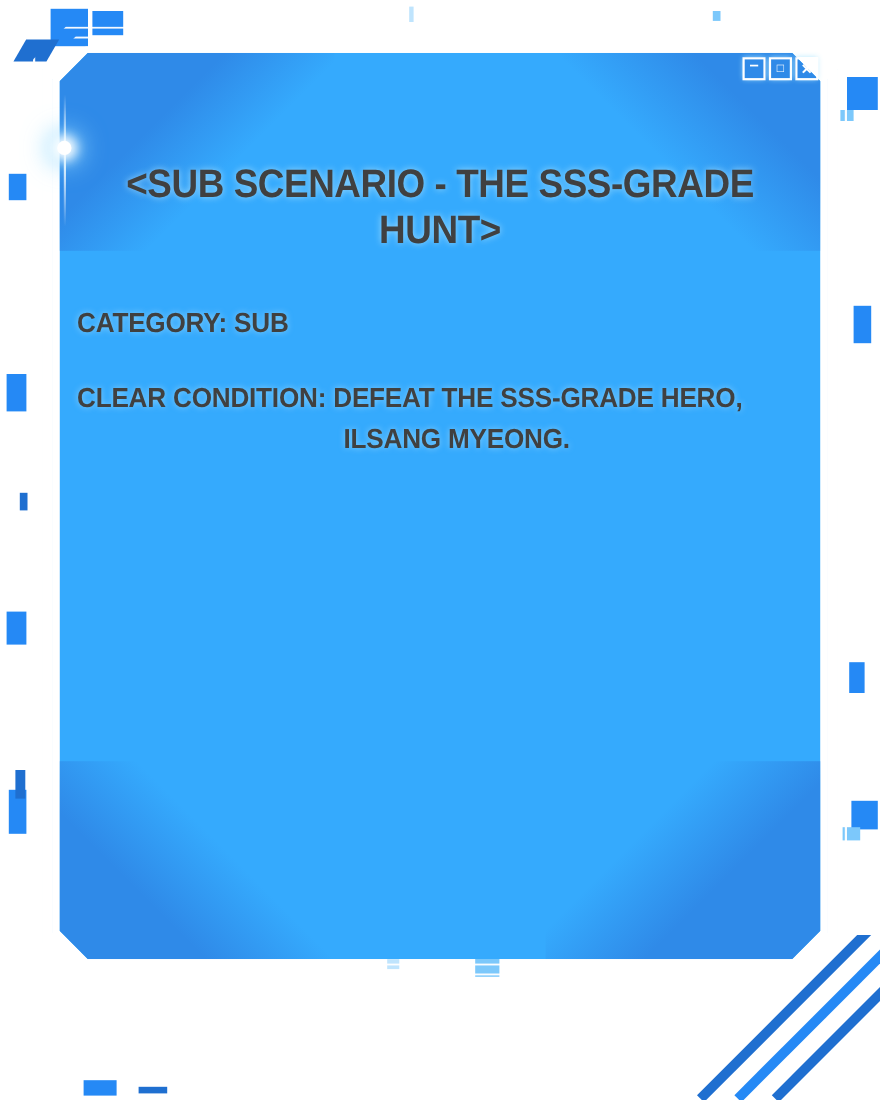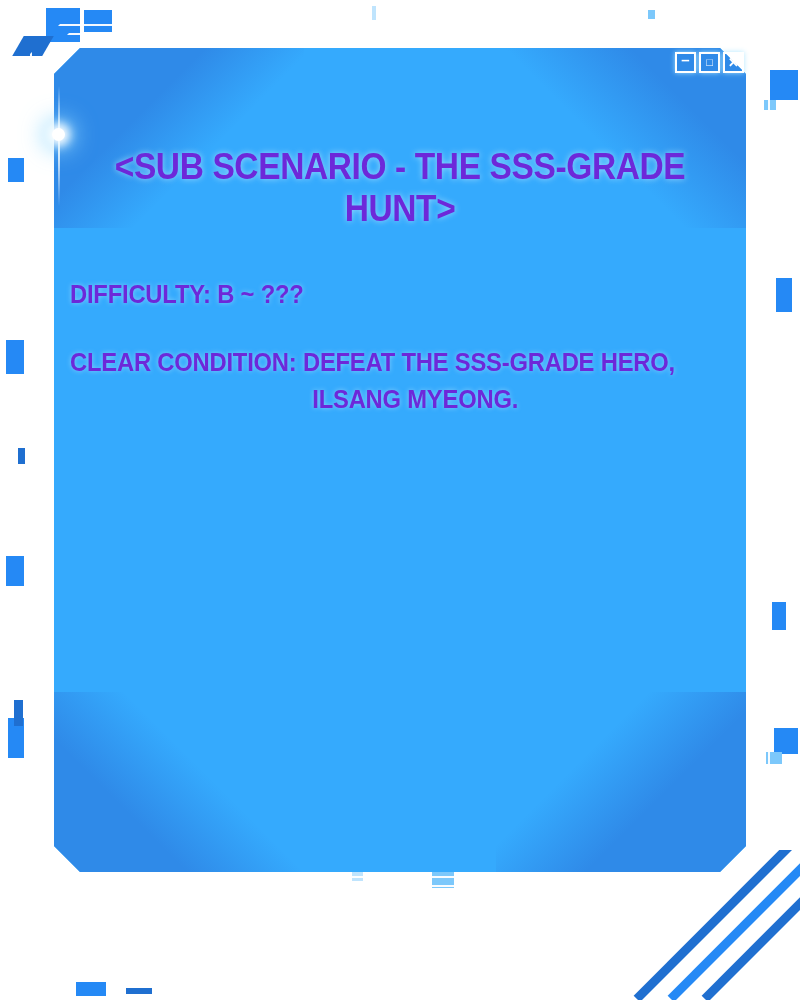--- a/index.html
+++ b/index.html
@@ -137,21 +137,21 @@
   .wc-max   .wc-glyph { font-size: 11px; }
   .wc-close .wc-glyph { font-size: 13px; }
 
   
   #content {
     position: absolute;
     left: 0; right: 0; top: 0; bottom: 0;
     z-index: 6;
     padding: 0 38px;
     box-sizing: border-box;
-    color: #6d28d9;
+    color: #404040;
   }
   #scenario-title {
     position: absolute;
     left: 0; right: 0;
     top: 122px;
     text-align: center;
     font-size: 36px;
     font-weight: 700;
     letter-spacing: -0.4px;
     text-shadow: 0 0 7px rgba(190,235,255,0.75);
@@ -256,21 +256,21 @@
     <div class="wc-btn wc-close">
       <span class="wc-glyph">✕</span>
     </div>
   </div>
 
   <div id="content">
     <div id="scenario-title">&lt;SUB SCENARIO - THE SSS-GRADE HUNT&gt;</div>
 
     <div id="stat-list">
       <div class="stat-row">
-        <div class="stat-line">DIFFICULTY: B ~ ???</div>
+        <div class="stat-line">CATEGORY: SUB</div>
       </div>
       <div class="stat-row">
         <div class="stat-line">CLEAR CONDITION: DEFEAT THE SSS-GRADE HERO,</div>
         <div class="stat-line indent">ILSANG MYEONG.</div>
       </div>
     </div>
   </div>
 </div>
 
 <div id="br-stripes">

